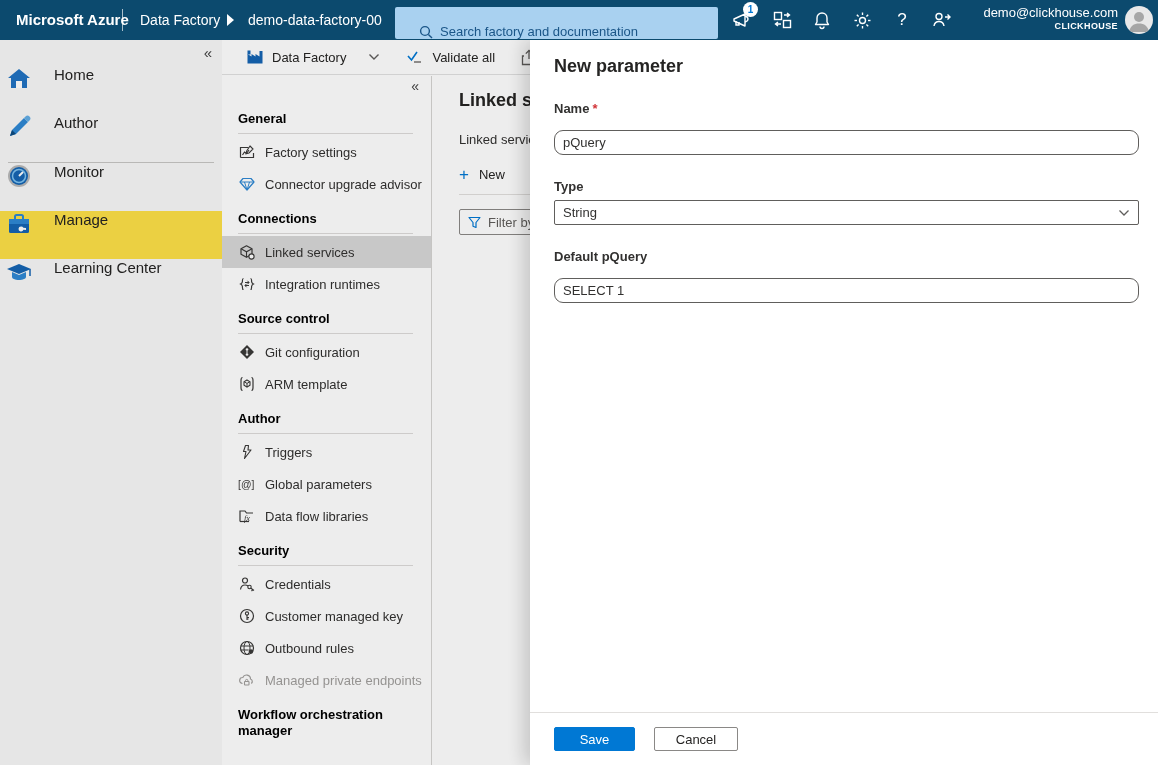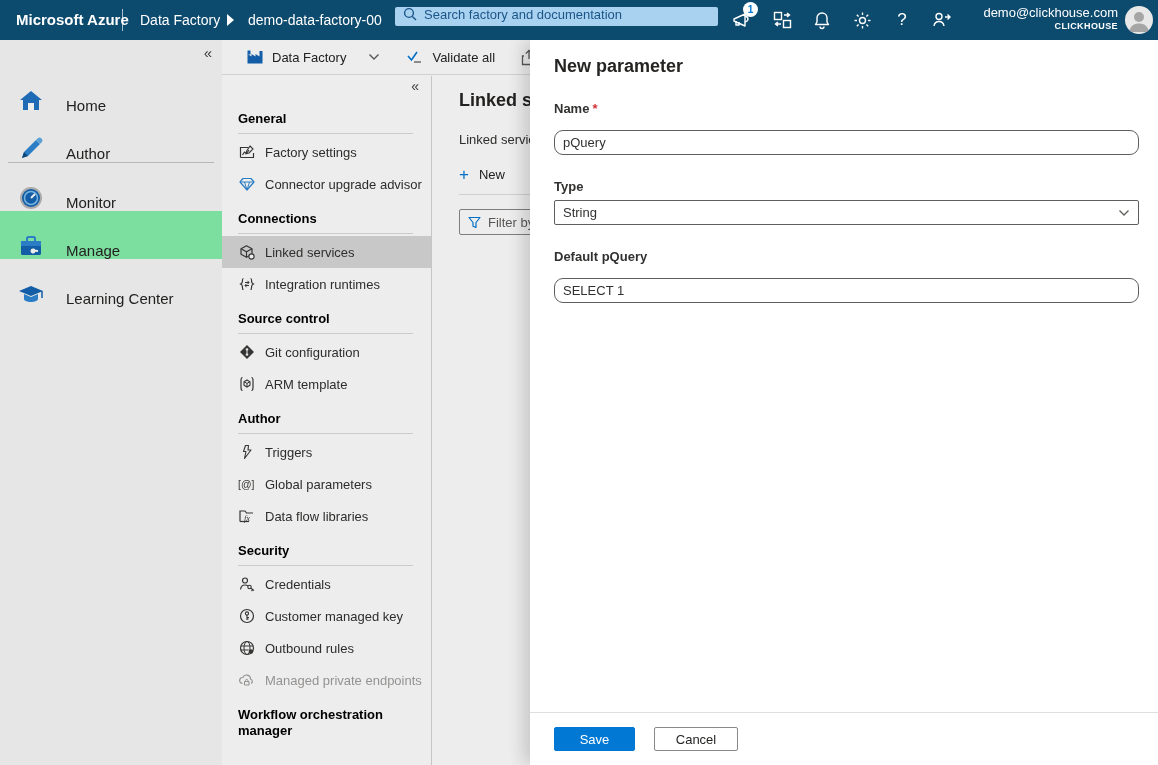--- a/index.html
+++ b/index.html
@@ -8,41 +8,41 @@
 
   
   .topbar { position:fixed; left:0; top:0; width:1158px; height:40px;
     background:#0c4a6e; color:#fff; z-index:100; }
   .brand { position:absolute; left:16px; top:0; line-height:40px; font-size:15px; font-weight:700; }
   .tb-divider { position:absolute; left:122px; top:9px; width:1px; height:22px; background:rgba(255,255,255,.65); }
   .crumb-app { position:absolute; left:140px; top:0; line-height:40px; font-size:14px; }
   .crumb-caret { position:absolute; left:227px; top:14px; width:0; height:0;
     border-left:7px solid #fff; border-top:6px solid transparent; border-bottom:6px solid transparent; }
   .crumb-factory { position:absolute; left:248px; top:0; line-height:40px; font-size:14px; white-space:nowrap; }
-  .searchbox { position:absolute; left:395px; top:7px; width:323px; height:19px;
-    background:#a9d1f0; border-radius:2px; display:flex; align-items:flex-start; padding:0 8px; gap:7px; }
+  .searchbox { position:absolute; left:395px; top:7px; width:323px; height:32px;
+    background:#a9d1f0; border-radius:2px; display:flex; align-items:flex-end; padding:0 24px; gap:7px; }
   .searchbox input { flex:1; border:none; outline:none; background:transparent;
     font-size:13px; color:#1b5688; font-family:"Liberation Sans",sans-serif; }
   .searchbox input::placeholder { color:#1b5688; opacity:1; }
   .tb-icons { position:absolute; left:722px; top:0; height:40px; display:flex; align-items:center; }
   .tb-icon { width:40px; height:40px; display:flex; align-items:center; justify-content:center; position:relative; cursor:pointer; }
   .tb-badge { position:absolute; top:2px; right:4px; min-width:15px; height:15px; border-radius:8px;
     background:#fff; color:#0078d4; font-size:10px; font-weight:700; line-height:15px; text-align:center; }
   .account { position:absolute; right:40px; top:0; height:40px; text-align:right; padding-top:5px; }
   .account .email { font-size:13px; line-height:16px; }
   .account .tenant { font-size:9px; line-height:11px; letter-spacing:.4px; font-weight:600; }
   .avatar { position:absolute; right:5px; top:6px; width:28px; height:28px; border-radius:50%;
     background:#e8e8e8; overflow:hidden; }
 
   
   .leftnav { position:fixed; left:0; top:40px; width:222px; bottom:0; background:#f8f8f8; z-index:10; }
   .nav-collapse { height:26px; text-align:right; padding:4px 10px 0 0; font-size:15px; color:#444; cursor:pointer; }
-  .nav-item { height:48px; display:flex; align-items:flex-end; padding-left:18px; gap:22px;
+  .nav-item { height:48px; display:flex; align-items:flex-start; padding-left:6px; gap:22px;
     font-size:15px; color:#252423; cursor:pointer; }
-  .nav-item.selected { background:#86efac; }
+  .nav-item.selected { background:#fde047; }
   .nav-divider { height:1px; background:#c8c6c4; margin:0 8px; }
 
   
   .toolbar { position:fixed; left:222px; right:0; top:40px; height:35px; background:#fff;
     border-bottom:1px solid #e1e1e1; z-index:10; display:flex; align-items:center; padding-left:24px; gap:26px; }
   .tool-btn { display:flex; align-items:center; gap:8px; font-size:13px; color:#252423; cursor:pointer; }
 
   
   .sidebar2 { position:fixed; left:222px; top:76px; width:210px; bottom:0; background:#fff;
     border-right:1px solid #d6d4d2; z-index:10; overflow:hidden; }

